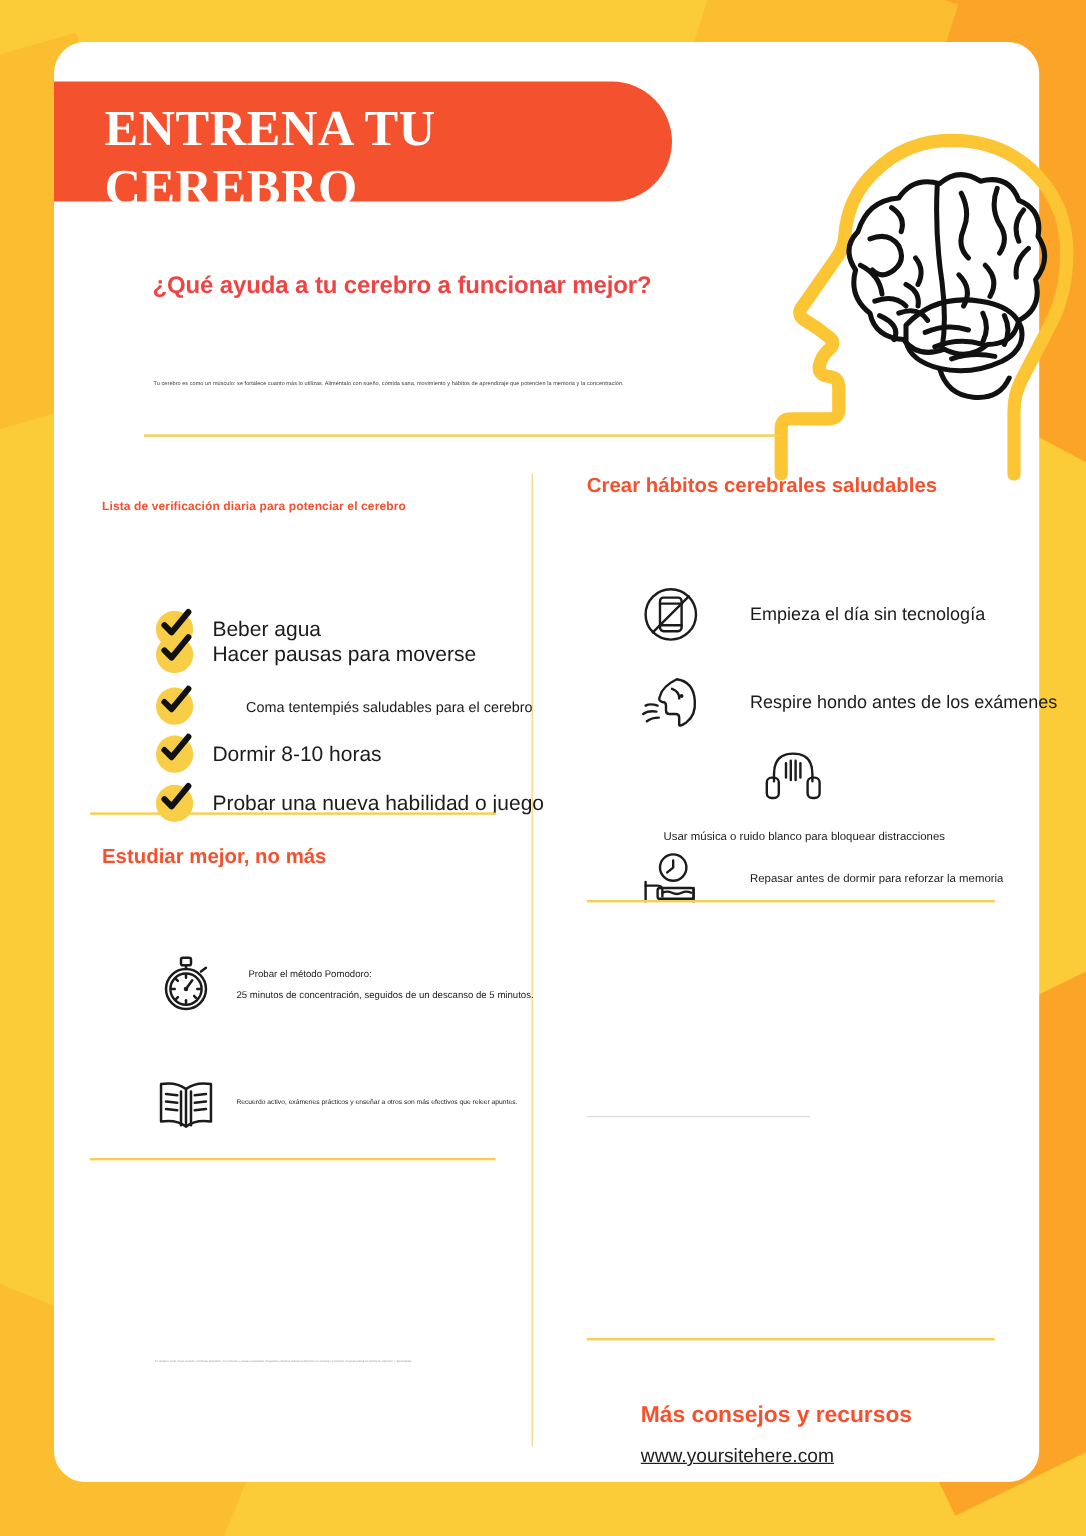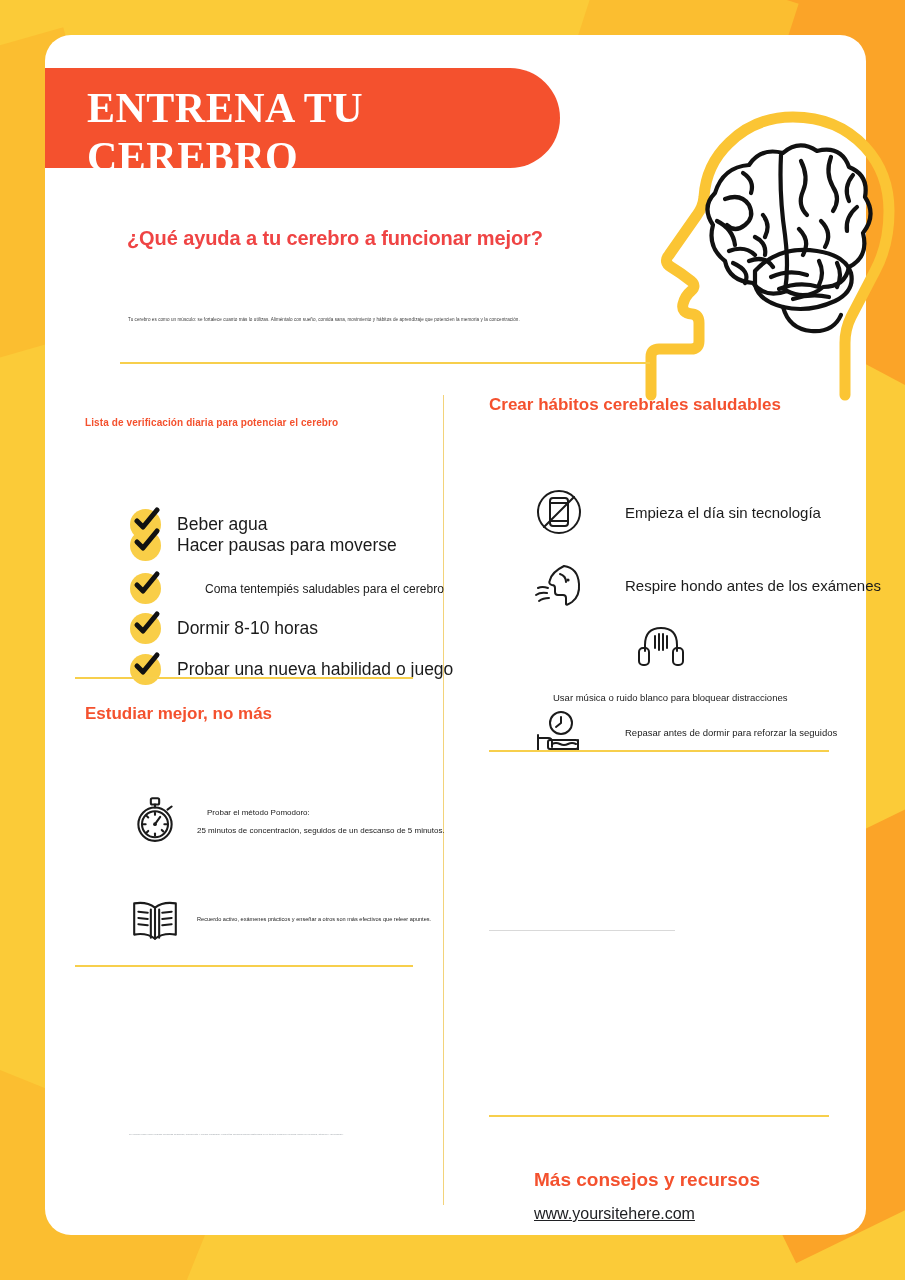--- a/index.html
+++ b/index.html
@@ -402,21 +402,21 @@
         <div class="habit-row" style="top: 672px;">
           <svg class="habit-icon" width="50" height="50" viewBox="0 0 50 50">
             <circle cx="27" cy="16" r="11" fill="none" stroke="#1b1b1b" stroke-width="2" stroke-linecap="round" stroke-linejoin="round"></circle>
        <path d="M 27 10 L 27 16 L 22 20" fill="none" stroke="#1b1b1b" stroke-width="2" stroke-linecap="round" stroke-linejoin="round"></path>
        <path d="M 4 28 L 4 44" fill="none" stroke="#1b1b1b" stroke-width="2" stroke-linecap="round" stroke-linejoin="round"></path>
        <path d="M 4 31 L 14 31 Q 18 31 18 35 L 18 40" fill="none" stroke="#1b1b1b" stroke-width="2" stroke-linecap="round" stroke-linejoin="round"></path>
        <rect x="14" y="33" width="30" height="9" rx="2" fill="none" stroke="#1b1b1b" stroke-width="2" stroke-linecap="round" stroke-linejoin="round"></rect>
        <path d="M 44 33 L 44 44" fill="none" stroke="#1b1b1b" stroke-width="2" stroke-linecap="round" stroke-linejoin="round"></path>
        <path d="M 18 37 Q 22 35 26 37 Q 30 39 34 37 Q 38 35 42 37" fill="none" stroke="#1b1b1b" stroke-width="2" stroke-linecap="round" stroke-linejoin="round"></path>
           </svg>
-          <span class="habit-label small">Repasar antes de dormir para reforzar la seguidos</span>
+          <span class="habit-label small">Repasar antes de dormir para reforzar la memoria</span>
         </div>
       </div>
 
     <div class="hr-yellow" style="left:444px; top:715px; width:340px;"></div>
     <div class="hr-gray" style="left:444px; top:895px; width:186px;"></div>
     <div class="hr-yellow" style="left:444px; top:1080px; width:340px;"></div>
 
     <div class="footer-head">Más consejos y recursos</div>
     <a class="footer-url" href="#">www.yoursitehere.com</a>
 

